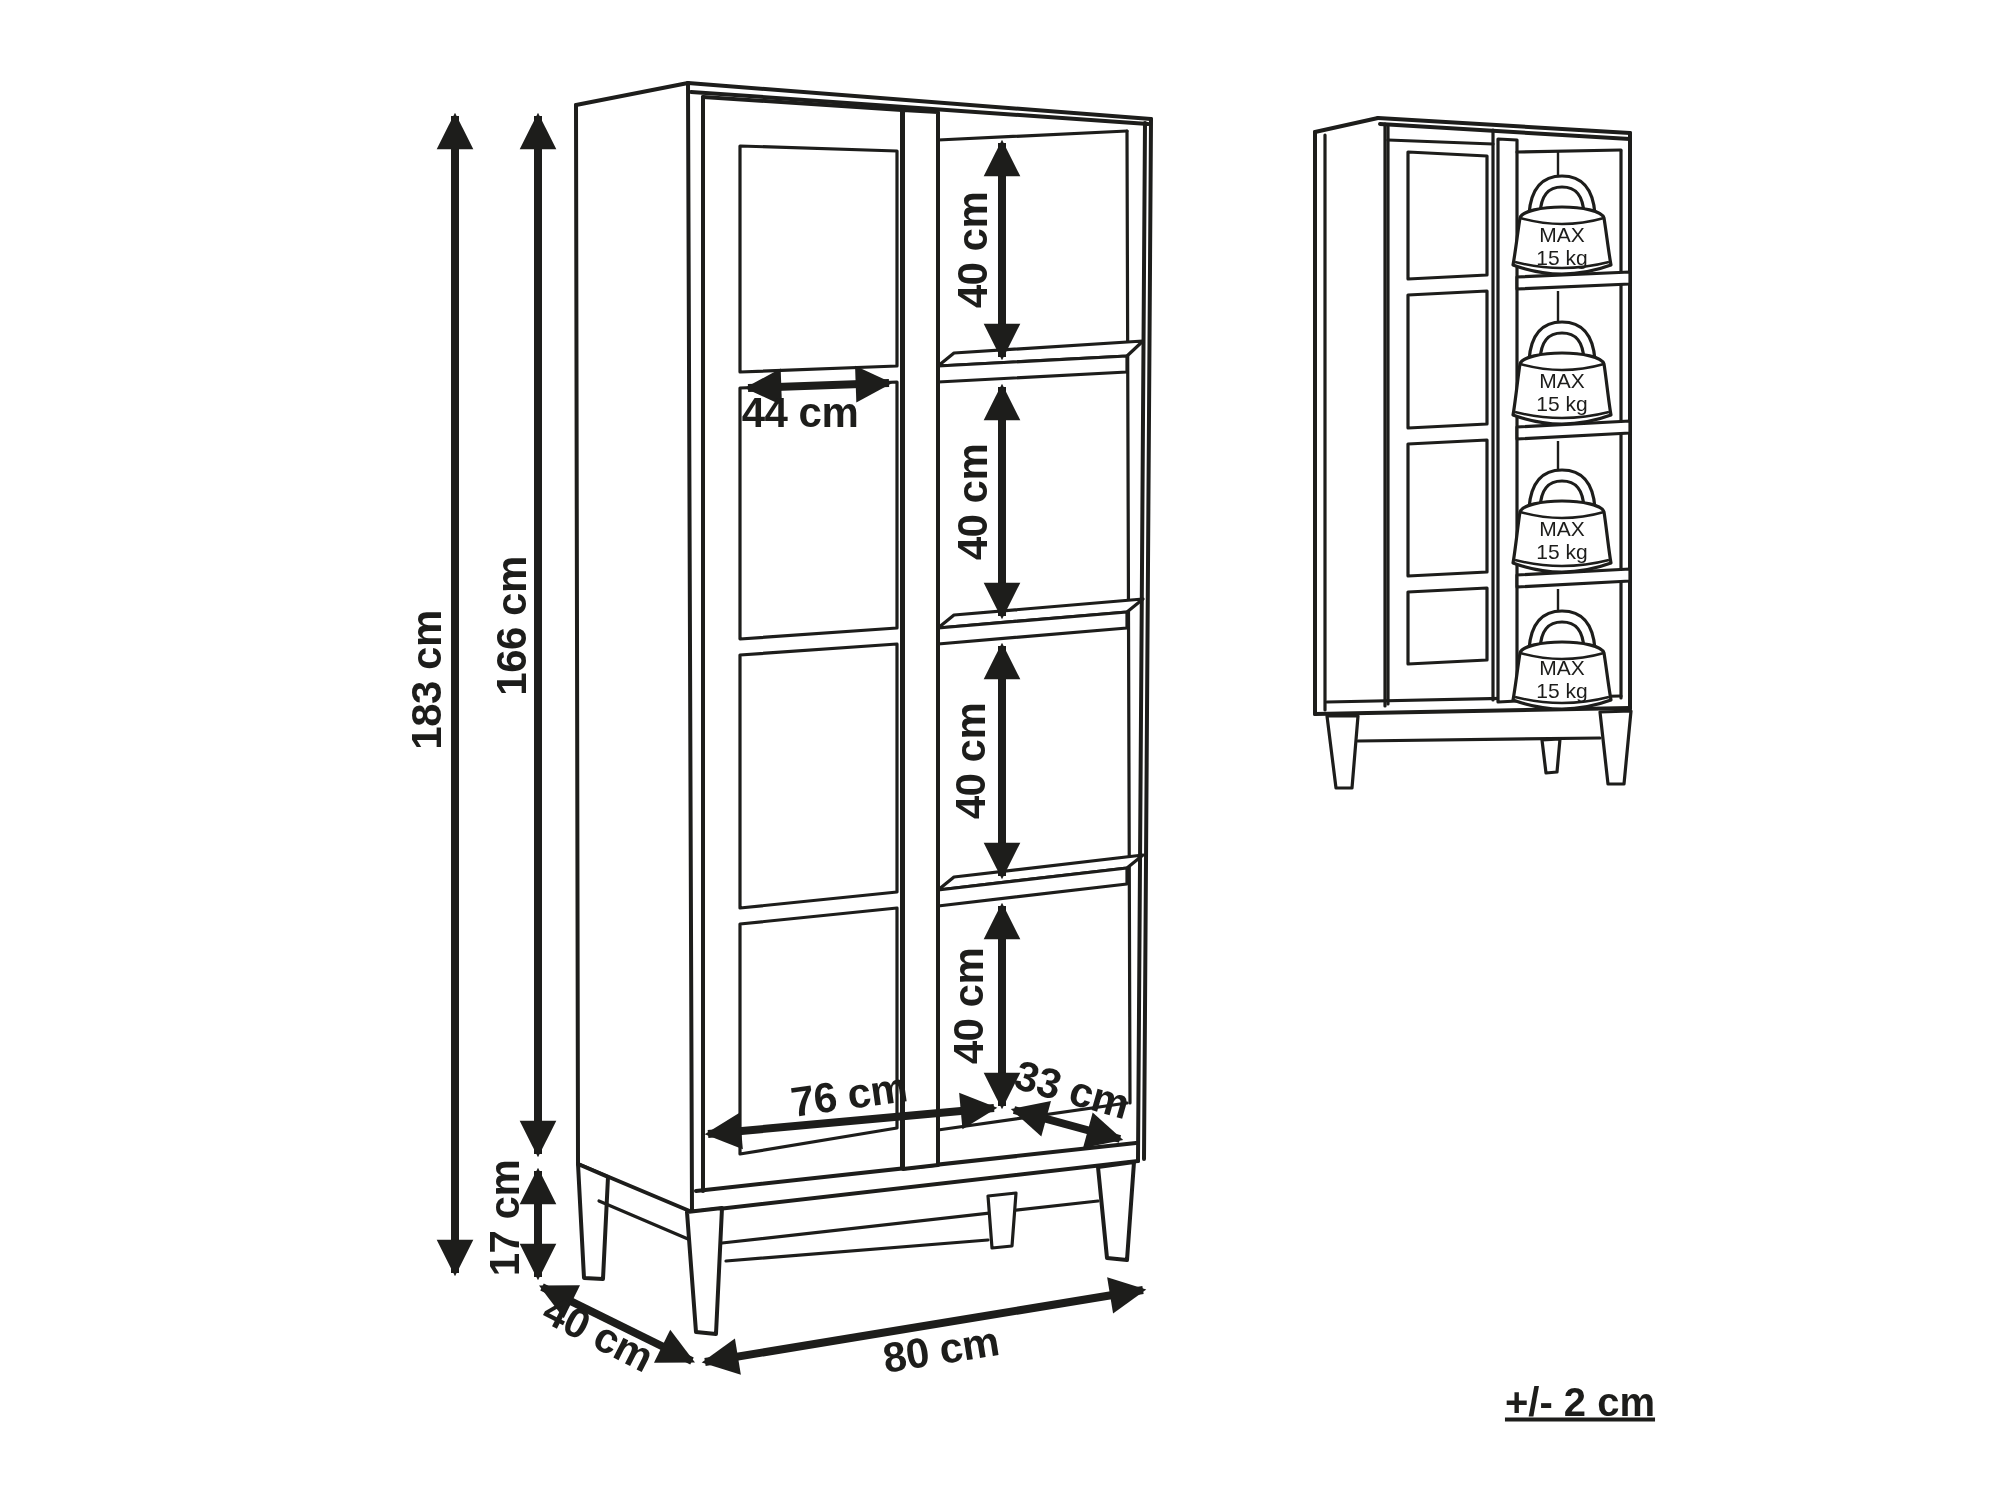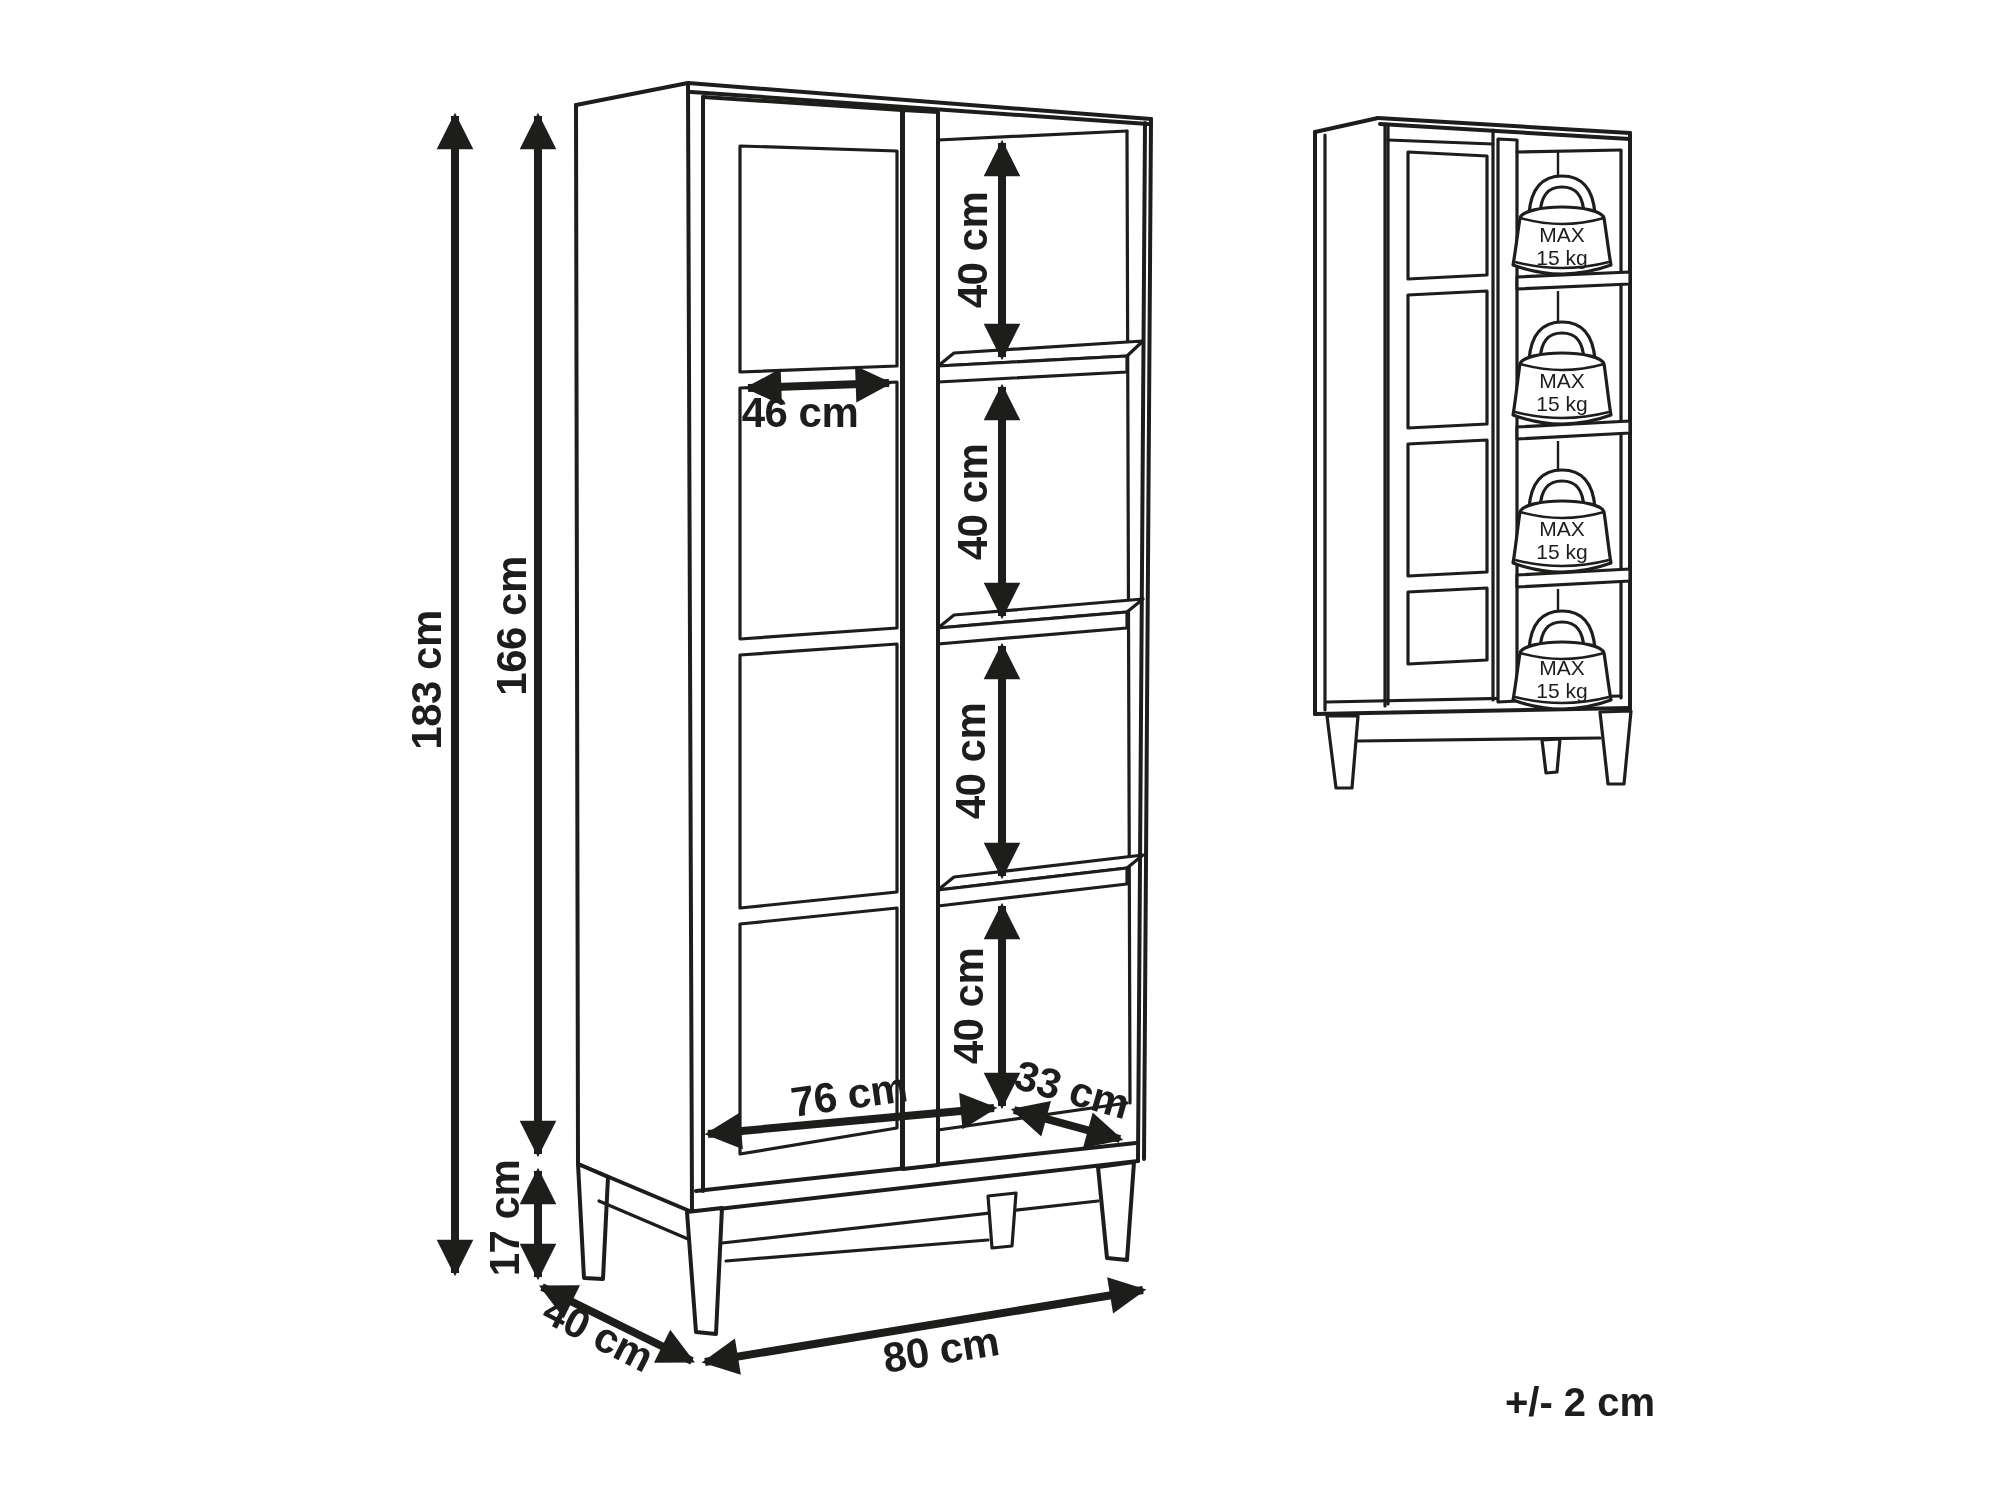--- a/index.html
+++ b/index.html
@@ -173,21 +173,21 @@
     </g>
   </svg>
 
   <div class="lbl" style="left:427px;  top:680px;  --r:-90deg">183 cm</div>
   <div class="lbl" style="left:512px;  top:626px;  --r:-90deg">166 cm</div>
   <div class="lbl" style="left:505px;  top:1218px; --r:-90deg">17 cm</div>
   <div class="lbl" style="left:598px;  top:1334px; --r:27deg">40 cm</div>
   <div class="lbl" style="left:941px;  top:1350px; --r:-9deg">80 cm</div>
   <div class="lbl" style="left:849px;  top:1095px; --r:-8deg">76 cm</div>
   <div class="lbl" style="left:1072px; top:1090px; --r:16deg">33 cm</div>
-  <div class="lbl" style="left:800px;  top:413px;">46 cm</div>
+  <div class="lbl" style="left:800px;  top:413px;">44 cm</div>
   <div class="lbl" style="left:973px;  top:250px;  --r:-90deg">40 cm</div>
   <div class="lbl" style="left:973px;  top:502px;  --r:-90deg">40 cm</div>
   <div class="lbl" style="left:971px;  top:761px;  --r:-90deg">40 cm</div>
   <div class="lbl" style="left:969px;  top:1006px; --r:-90deg">40 cm</div>
 
   <div class="wlbl" style="left:1562px; top:246px;">
     <span>MAX</span><br>
     <span>15 kg</span>
   </div>
   <div class="wlbl" style="left:1562px; top:392px;">
@@ -196,15 +196,15 @@
   </div>
   <div class="wlbl" style="left:1562px; top:540px;">
     <span>MAX</span><br>
     <span>15 kg</span>
   </div>
   <div class="wlbl" style="left:1562px; top:679px;">
     <span>MAX</span><br>
     <span>15 kg</span>
   </div>
 
-  <div class="tol" style="left:1580px; top:1402px;">+/- 2 cm</div>
+  <div class="tol" style="left:1580px; top:1402px;text-decoration:underline;">+/- 2 cm</div>
 
 </div>
 
 </body></html>

